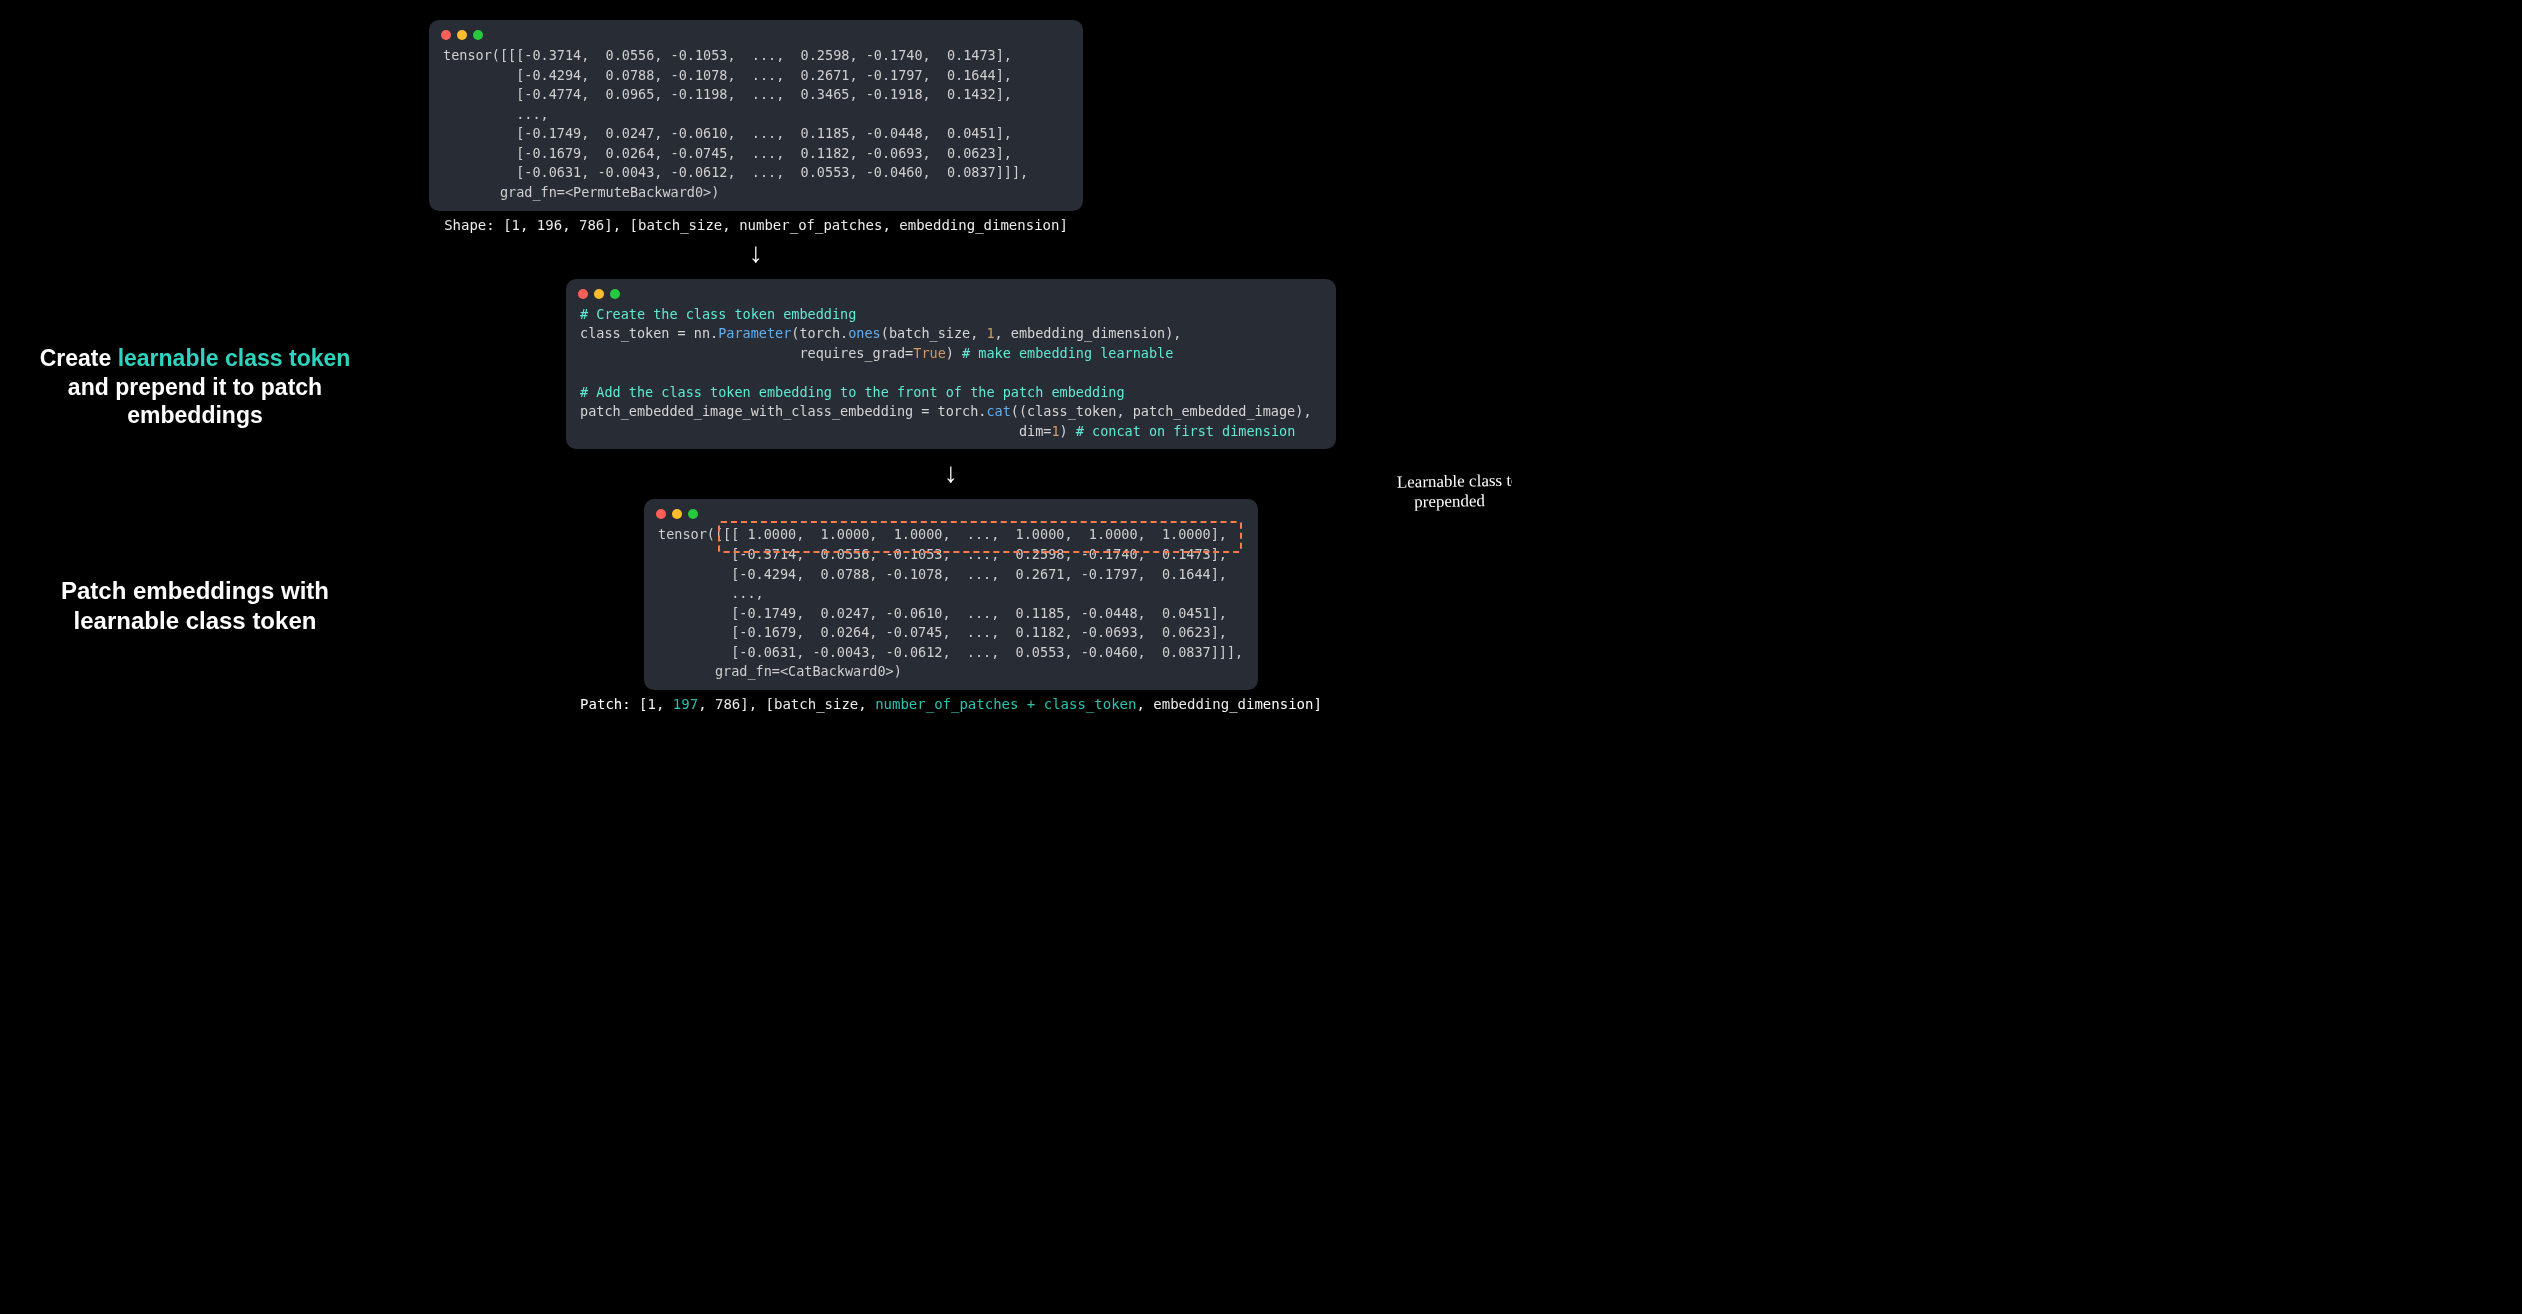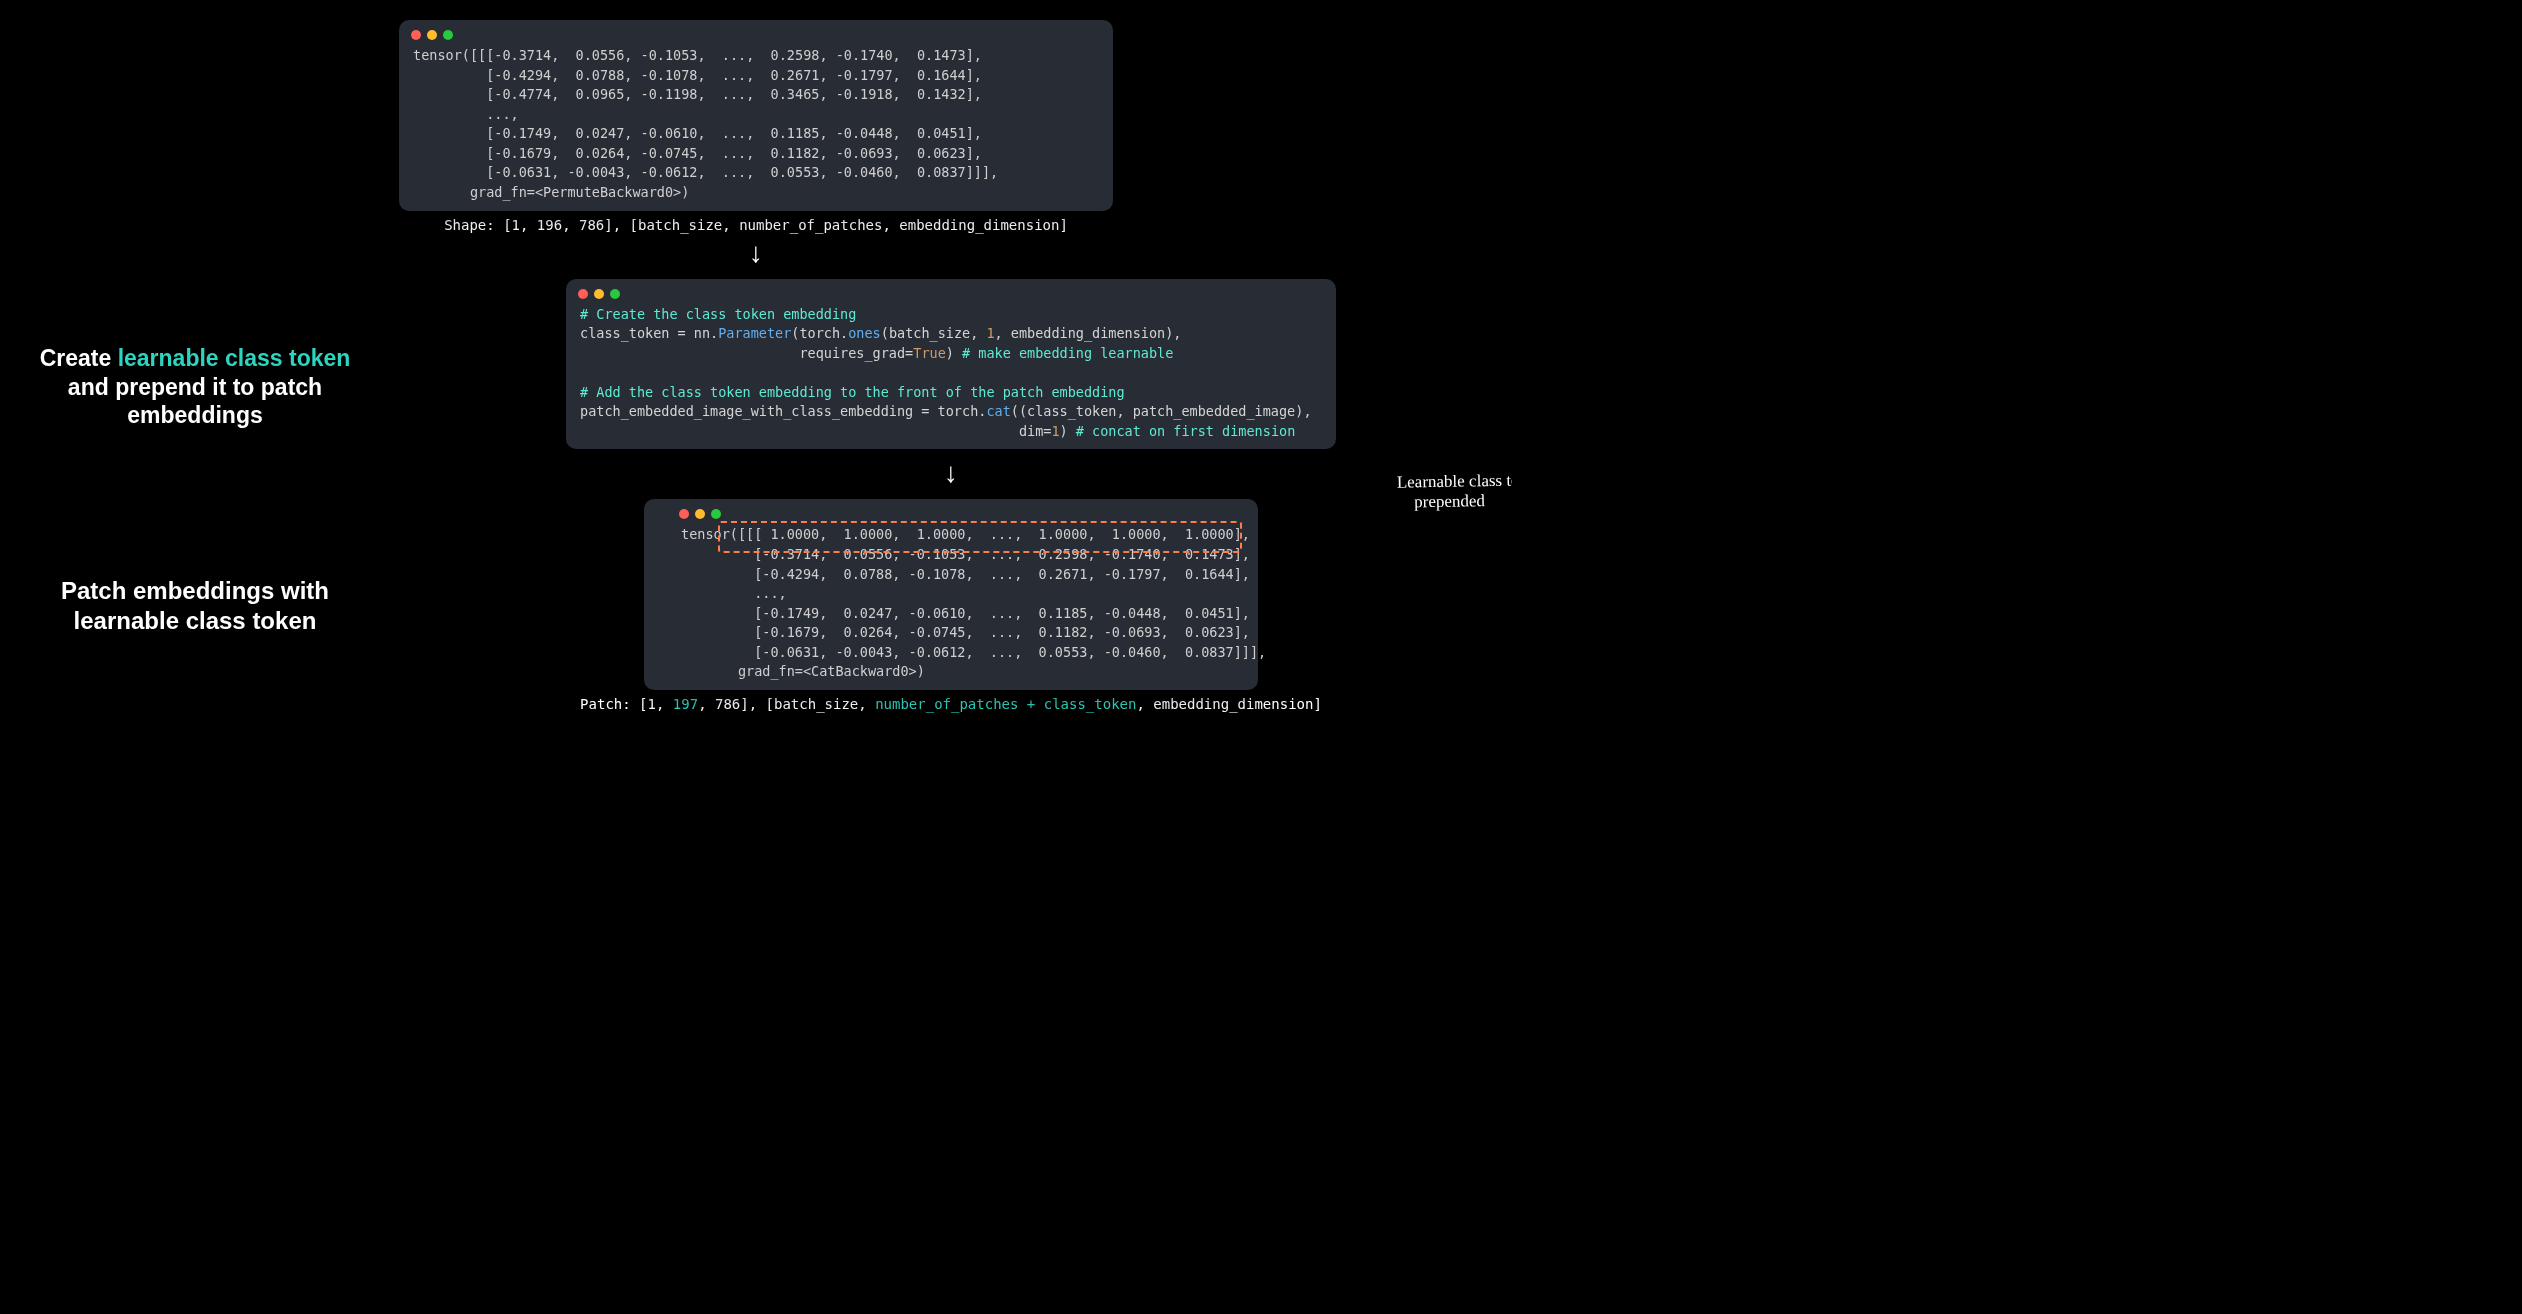--- a/index.html
+++ b/index.html
@@ -93,23 +93,23 @@
   }
   .handwritten {
     position: absolute;
     color: #fff;
     font-family: "Comic Sans MS", "Marker Felt", cursive;
     font-size: 17px;
     line-height: 1.2;
     text-align: left;
     transform: rotate(-1deg);
   }
-  .win1 { width: 714px; }
+  .win1 { width: 654px; }
   .win2 { width: 770px; }
-  .win3 { width: 614px; padding-left: 23px; }
+  .win3 { width: 614px; }
 </style>
 </head>
 <body>
 
 <div class="container">
 
   <div class="row">
     <div class="content-col">
       <div class="code-window win1">
         <div class="titlebar">

